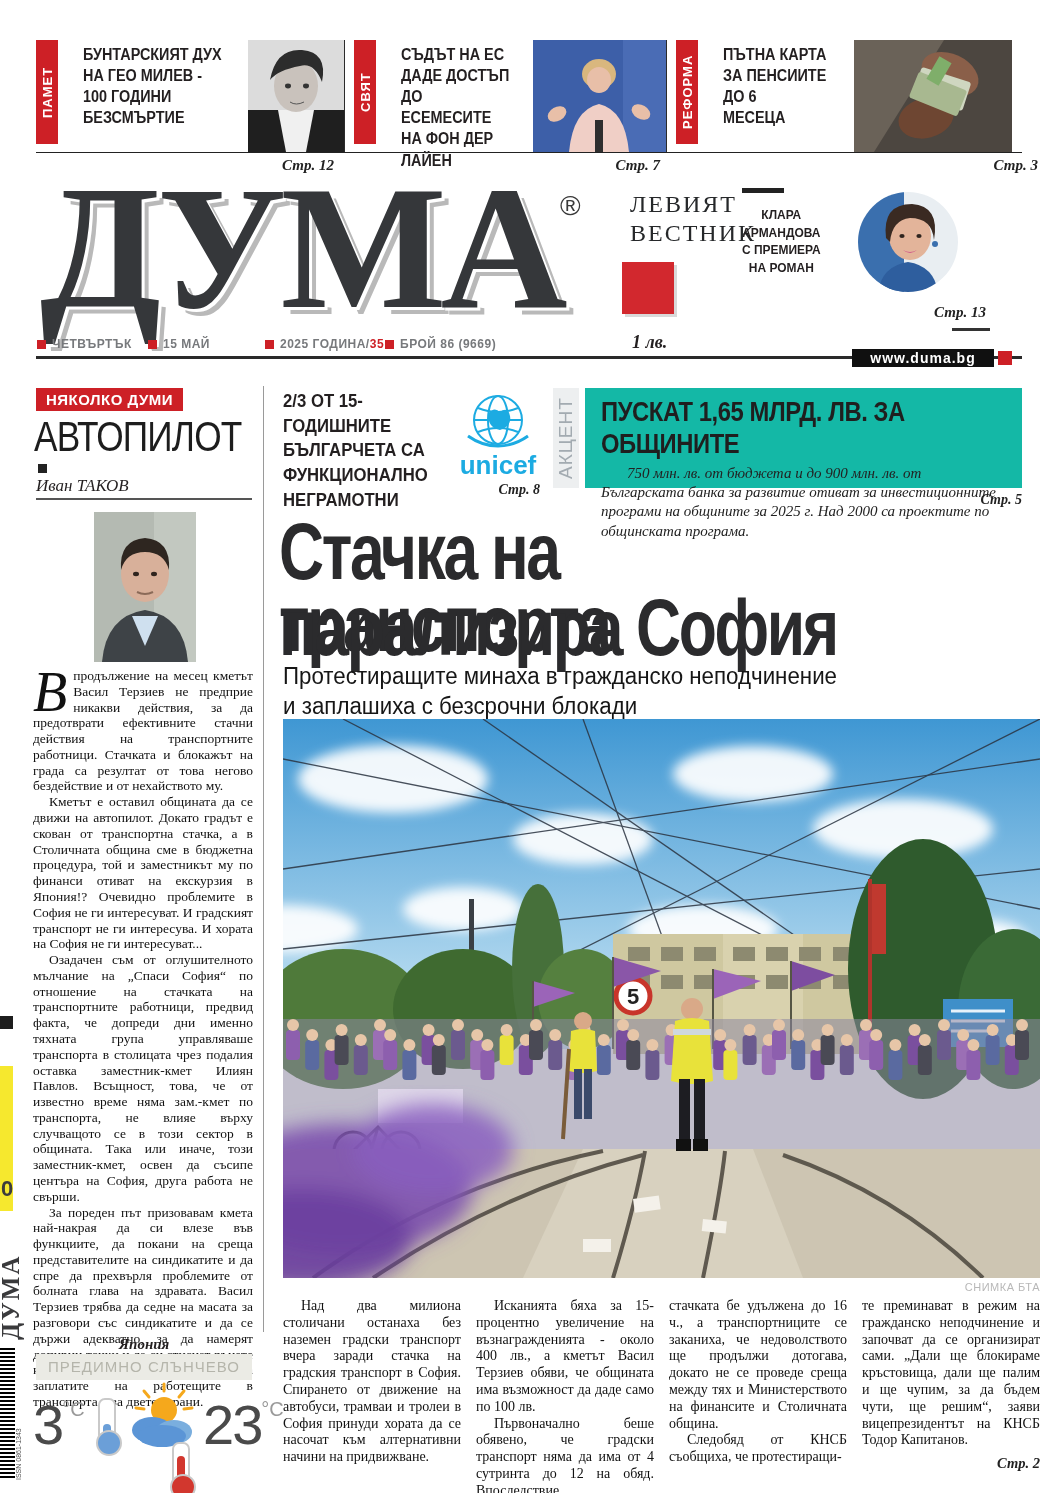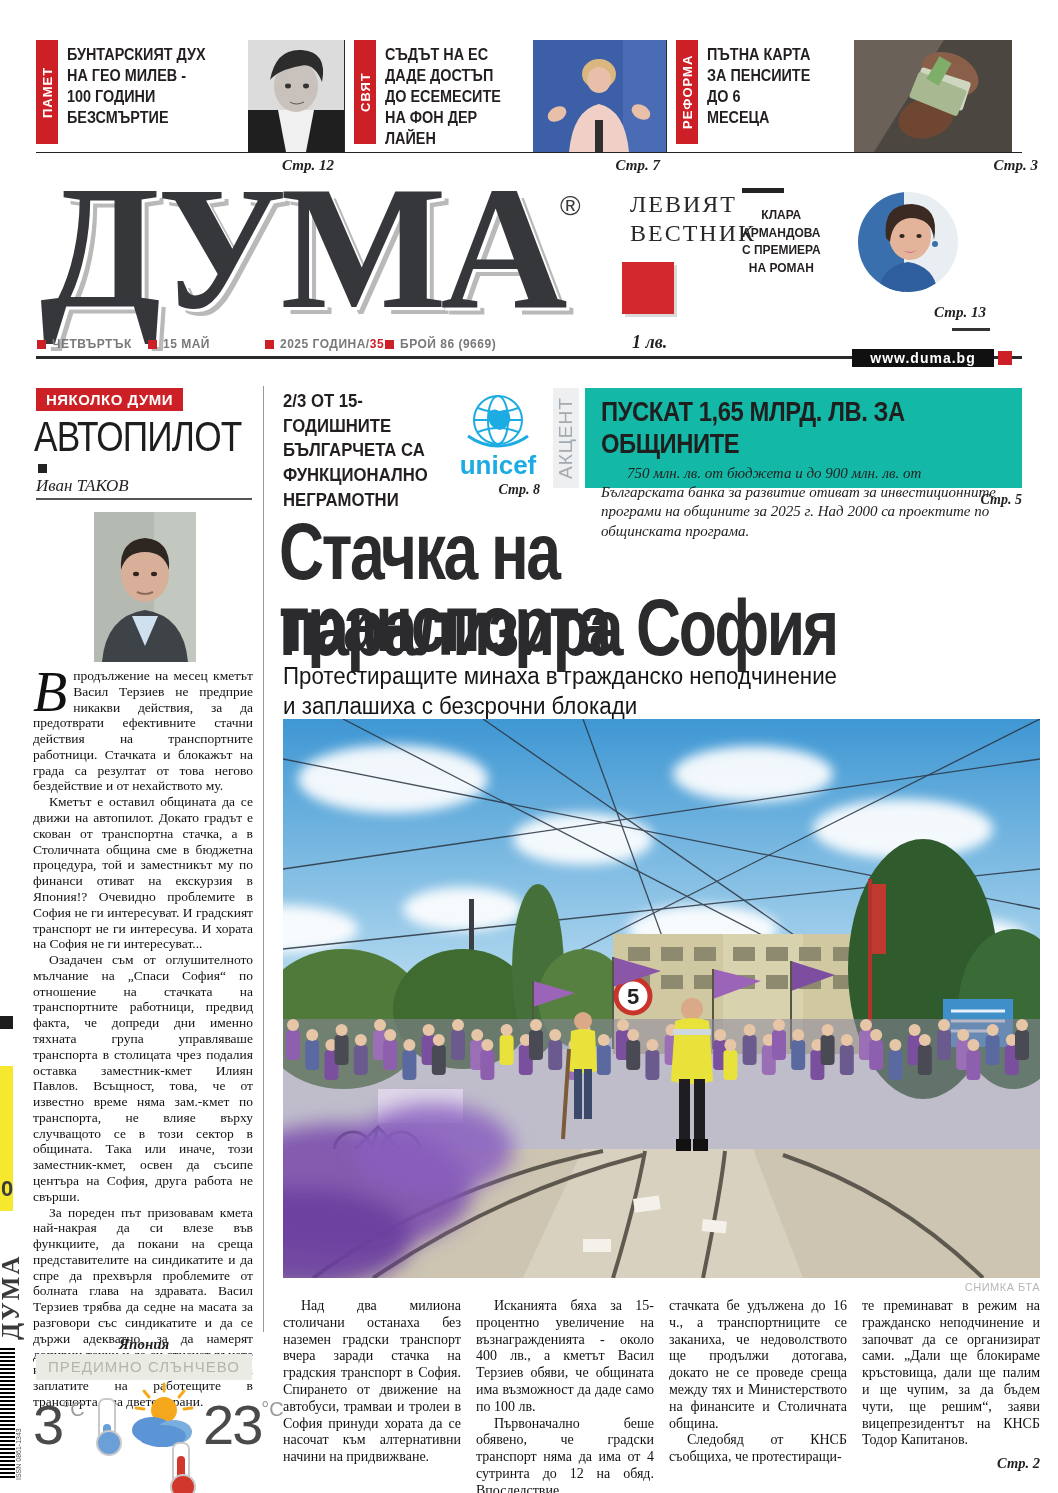--- a/index.html
+++ b/index.html
@@ -8,21 +8,21 @@
   .abs{position:absolute;}
   .prelines{white-space:pre-line;}
   .cond{display:inline-block;transform-origin:0 50%;}
   .pageref{font-family:"Liberation Serif",serif;font-weight:bold;font-style:italic;font-size:15px;color:#222;}
   
   .strip{left:36px;top:40px;width:986px;height:112px;display:flex;}
   .tcell{display:flex;gap:9px;box-sizing:border-box;}
   .tcell+.tcell{border-left:1.5px solid #2b2b2b;padding-left:9px;}
   .vtab{width:22px;height:104px;background:#cd2026;color:#fff;font-size:13px;font-weight:bold;
         writing-mode:vertical-rl;transform:rotate(180deg);display:flex;align-items:center;justify-content:center;letter-spacing:1px;}
-  .ttitle{font-weight:bold;font-size:16px;line-height:1.32;padding-top:4px;}
+  .ttitle{font-weight:bold;font-size:16px;line-height:1.32;padding-top:4px;margin-left:16px;}
   .ttitle .cond{transform:scaleX(.9);}
   .tphoto{height:112px;overflow:hidden;}
   .striprule{left:36px;top:152px;width:986px;border-top:1.5px solid #222;}
   .strlabel{top:157px;text-align:right;}
   
   #logo{left:40px;top:168px;font-family:"Liberation Serif",serif;font-weight:bold;font-size:176px;line-height:160px;
         color:#35373a;letter-spacing:-6px;text-shadow:3px 3px 0 #ffffff,7px 7px 0 #b9b9b9;}
   #rmark{left:560px;top:190px;font-size:28px;color:#3a3a3a;}
   #tagline{left:630px;top:190px;font-family:"Liberation Serif",serif;font-size:24px;line-height:1.2;letter-spacing:2px;color:#26282a;}
   #redsq{left:622px;top:262px;width:52px;height:52px;background:#d2282e;box-shadow:3px 3px 0 #d9d9d9;}

